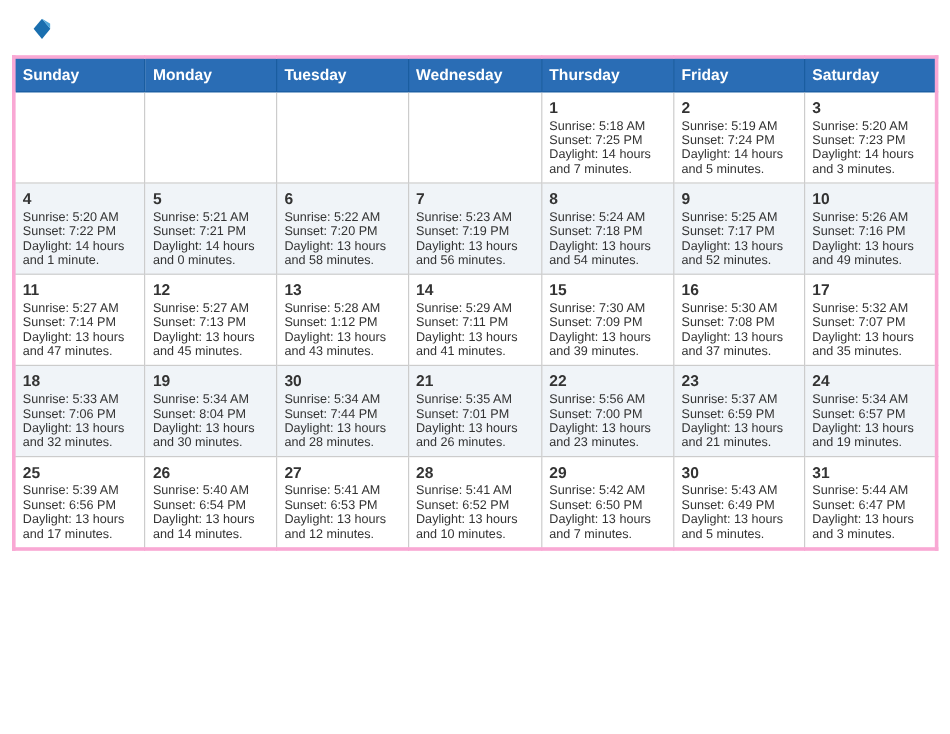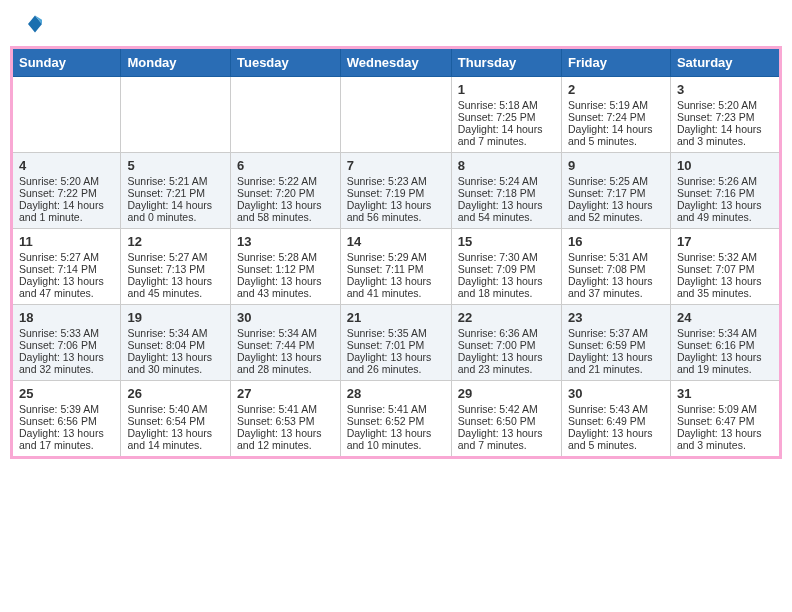--- a/index.html
+++ b/index.html
@@ -226,25 +226,25 @@
           <div>Sunrise: 5:29 AM</div>
           <div>Sunset: 7:11 PM</div>
           <div>Daylight: 13 hours</div>
           <div>and 41 minutes.</div>
         </td>
         <td>
           <span class="day-number">15</span>
           <div>Sunrise: 7:30 AM</div>
           <div>Sunset: 7:09 PM</div>
           <div>Daylight: 13 hours</div>
-          <div>and 18 minutes.</div>
+          <div>and 39 minutes.</div>
         </td>
         <td>
           <span class="day-number">16</span>
-          <div>Sunrise: 5:31 AM</div>
+          <div>Sunrise: 5:30 AM</div>
           <div>Sunset: 7:08 PM</div>
           <div>Daylight: 13 hours</div>
           <div>and 37 minutes.</div>
         </td>
         <td>
           <span class="day-number">17</span>
           <div>Sunrise: 5:32 AM</div>
           <div>Sunset: 7:07 PM</div>
           <div>Daylight: 13 hours</div>
           <div>and 35 minutes.</div>
@@ -274,36 +274,36 @@
         </td>
         <td>
           <span class="day-number">21</span>
           <div>Sunrise: 5:35 AM</div>
           <div>Sunset: 7:01 PM</div>
           <div>Daylight: 13 hours</div>
           <div>and 26 minutes.</div>
         </td>
         <td>
           <span class="day-number">22</span>
-          <div>Sunrise: 6:36 AM</div>
+          <div>Sunrise: 5:56 AM</div>
           <div>Sunset: 7:00 PM</div>
           <div>Daylight: 13 hours</div>
           <div>and 23 minutes.</div>
         </td>
         <td>
           <span class="day-number">23</span>
           <div>Sunrise: 5:37 AM</div>
           <div>Sunset: 6:59 PM</div>
           <div>Daylight: 13 hours</div>
           <div>and 21 minutes.</div>
         </td>
         <td>
           <span class="day-number">24</span>
           <div>Sunrise: 5:34 AM</div>
-          <div>Sunset: 6:16 PM</div>
+          <div>Sunset: 6:57 PM</div>
           <div>Daylight: 13 hours</div>
           <div>and 19 minutes.</div>
         </td>
       </tr>
       <tr>
         <td>
           <span class="day-number">25</span>
           <div>Sunrise: 5:39 AM</div>
           <div>Sunset: 6:56 PM</div>
           <div>Daylight: 13 hours</div>
@@ -339,20 +339,20 @@
         </td>
         <td>
           <span class="day-number">30</span>
           <div>Sunrise: 5:43 AM</div>
           <div>Sunset: 6:49 PM</div>
           <div>Daylight: 13 hours</div>
           <div>and 5 minutes.</div>
         </td>
         <td>
           <span class="day-number">31</span>
-          <div>Sunrise: 5:09 AM</div>
+          <div>Sunrise: 5:44 AM</div>
           <div>Sunset: 6:47 PM</div>
           <div>Daylight: 13 hours</div>
           <div>and 3 minutes.</div>
         </td>
       </tr>
     </tbody>
 </table>
 
 </body></html>

